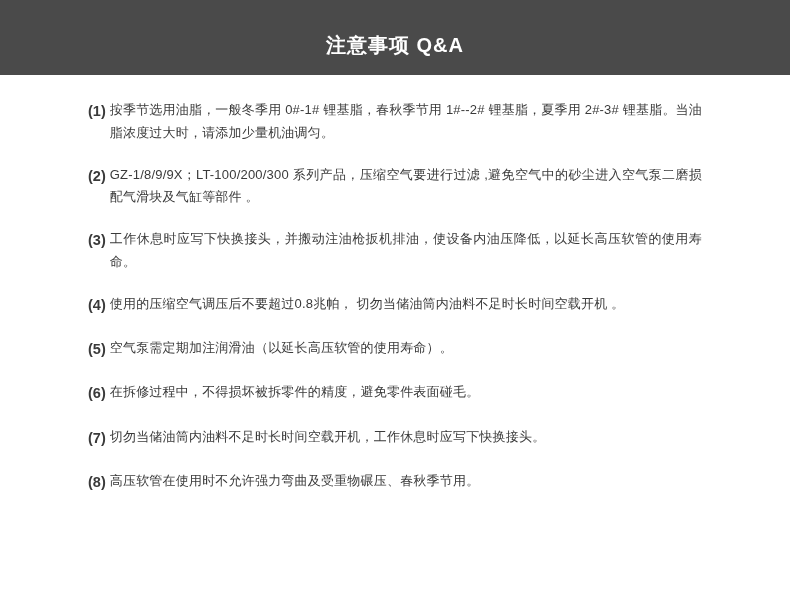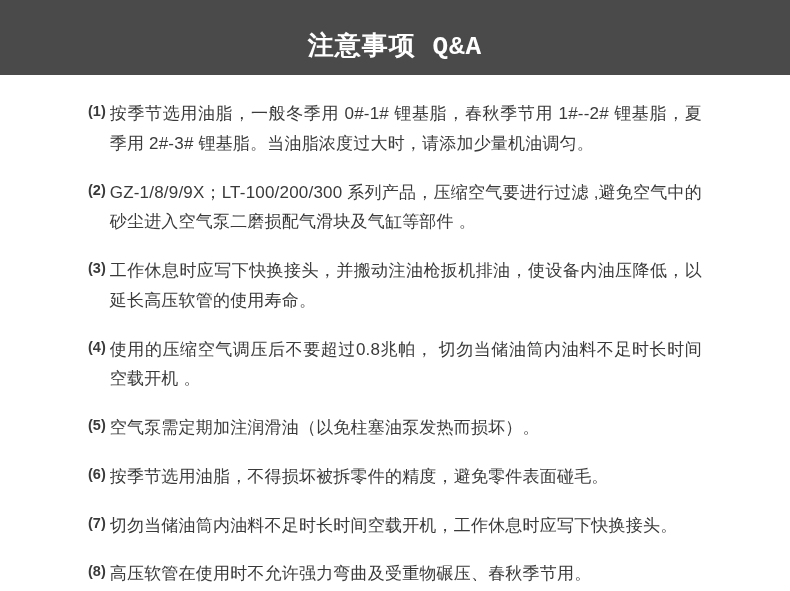--- a/index.html
+++ b/index.html
@@ -22,24 +22,24 @@
   .header-bar {
     width: 790px;
     height: 75px;
     background: #4a4a4a;
     display: flex;
     align-items: center;
     justify-content: center;
   }
   .header-title {
     color: #ffffff;
-    font-size: 26px;
+    font-size: 20px;
     font-weight: bold;
     letter-spacing: 1px;
-    font-family: Liberation Mono, monospace;
+    font-family: Liberation Sans, sans-serif;
     margin-top: 16px;
   }
   .content {
     padding: 24px 88px 0 88px;
     box-sizing: border-box;
   }
   .qa-item {
     display: flex;
     align-items: flex-start;
     margin-bottom: 19px;
@@ -48,21 +48,21 @@
     color: #3a3a3a;
     font-size: 14.5px;
     font-weight: bold;
     line-height: 1.75;
     white-space: nowrap;
     margin-right: 4px;
     flex: 0 0 auto;
   }
   .qa-text {
     color: #3a3a3a;
-    font-size: 17px;
+    font-size: 13px;
     line-height: 1.75;
     flex: 1 1 auto;
     text-align: justify;
     letter-spacing: 0.2px;
   }
 </style>
 </head>
 <body>
 
 <div class="page">
@@ -88,26 +88,26 @@
       <span class="qa-text">工作休息时应写下快换接头，并搬动注油枪扳机排油，使设备内油压降低，以延长高压软管的使用寿命。</span>
     </div>
 
     <div class="qa-item">
       <span class="qa-num">(4)</span>
       <span class="qa-text">使用的压缩空气调压后不要超过0.8兆帕， 切勿当储油筒内油料不足时长时间空载开机 。</span>
     </div>
 
     <div class="qa-item">
       <span class="qa-num">(5)</span>
-      <span class="qa-text">空气泵需定期加注润滑油（以免柱塞油泵发热而损坏）。</span>
+      <span class="qa-text">空气泵需定期加注润滑油（以延长高压软管的使用寿命）。</span>
     </div>
 
     <div class="qa-item">
       <span class="qa-num">(6)</span>
-      <span class="qa-text">按季节选用油脂，不得损坏被拆零件的精度，避免零件表面碰毛。</span>
+      <span class="qa-text">在拆修过程中，不得损坏被拆零件的精度，避免零件表面碰毛。</span>
     </div>
 
     <div class="qa-item">
       <span class="qa-num">(7)</span>
       <span class="qa-text">切勿当储油筒内油料不足时长时间空载开机，工作休息时应写下快换接头。</span>
     </div>
 
     <div class="qa-item">
       <span class="qa-num">(8)</span>
       <span class="qa-text">高压软管在使用时不允许强力弯曲及受重物碾压、春秋季节用。</span>

